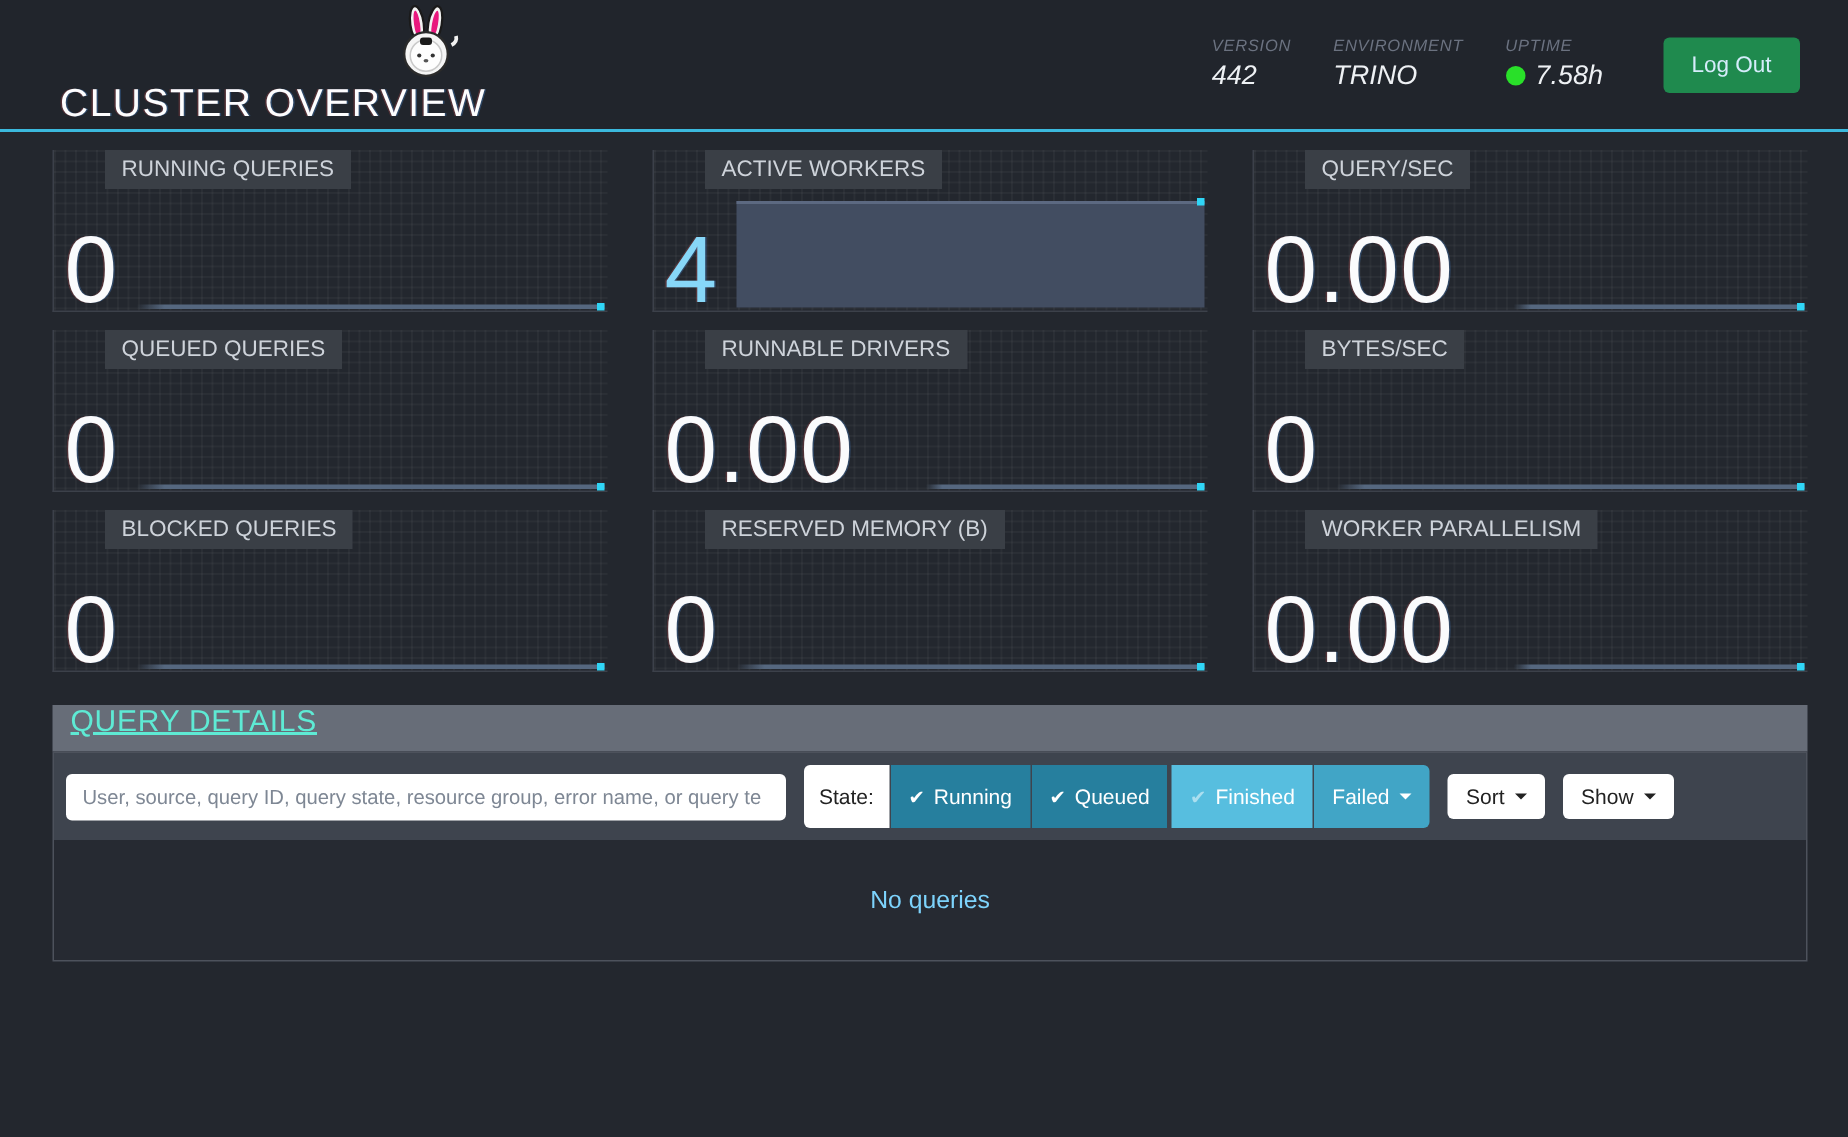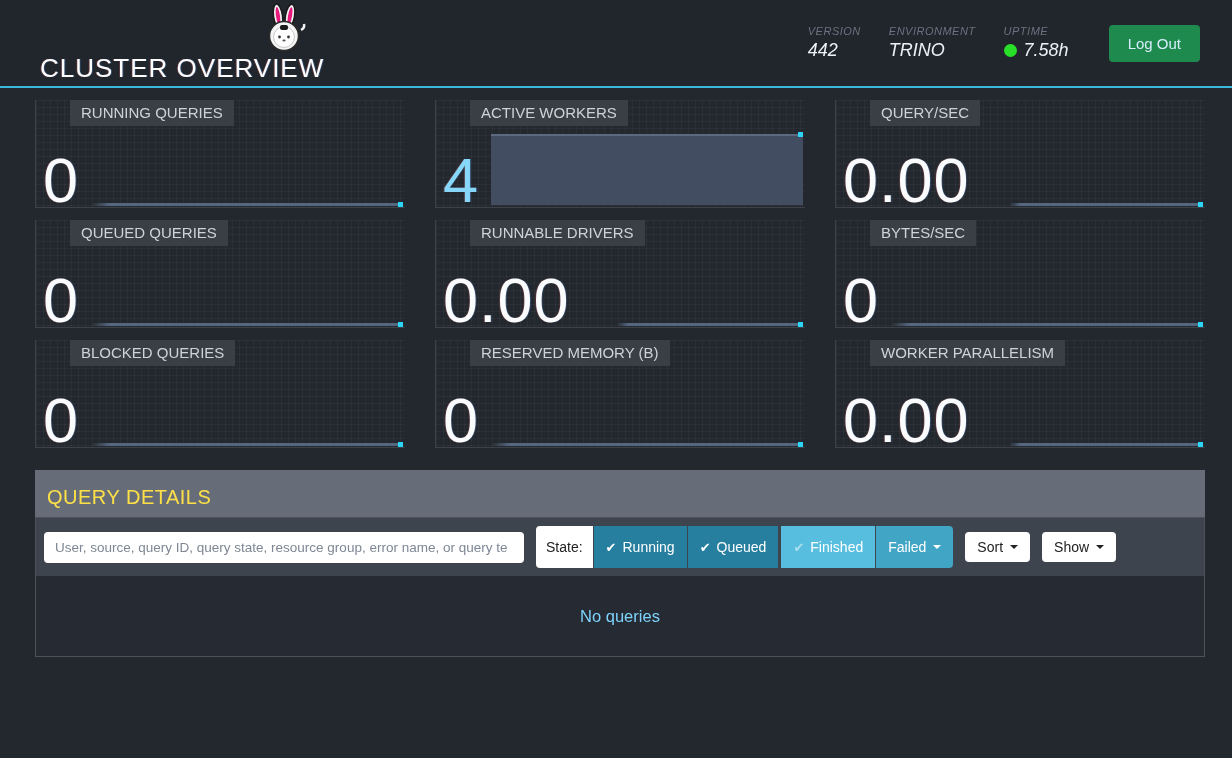--- a/index.html
+++ b/index.html
@@ -77,23 +77,24 @@
     background:#424d61; border-top:2px solid #5c6981;
   }
   .spark-filled::after {
     content:''; position:absolute; right:0; top:-4px;
     width:5px; height:5px; background:#2fd5f6;
   }
 
   
   .qd-section { margin:22px 27px 0 35px; }
   .qd-header {
-    background:#676d78; color:#fde047;
+    background:#676d78; color:#5eead4;
     font-size:20px; letter-spacing:.5px;
-    padding:16px 12px 8px;
+    padding:0 12px 8px;
+    text-decoration:underline;
   }
   .qd-panel { border:1px solid #4d525c; }
   .qd-toolbar {
     background:#3e444e; padding:8px;
     display:flex; align-items:center;
   }
   .search-input {
     width:480px; height:31px; border:none; border-radius:4px;
     padding:0 11px; font-size:13.5px; color:#333;
     font-family:"Liberation Sans", sans-serif;

